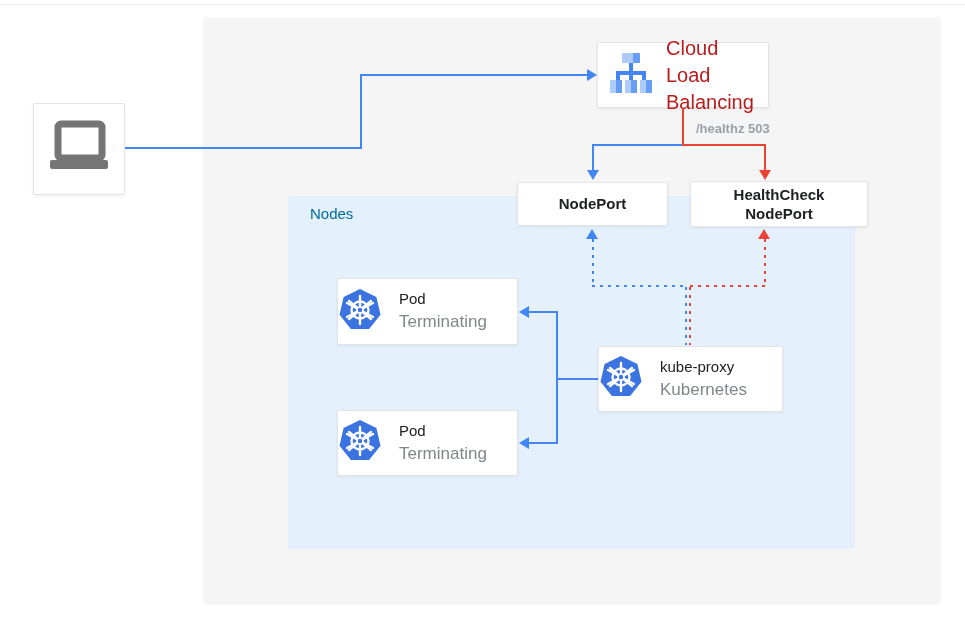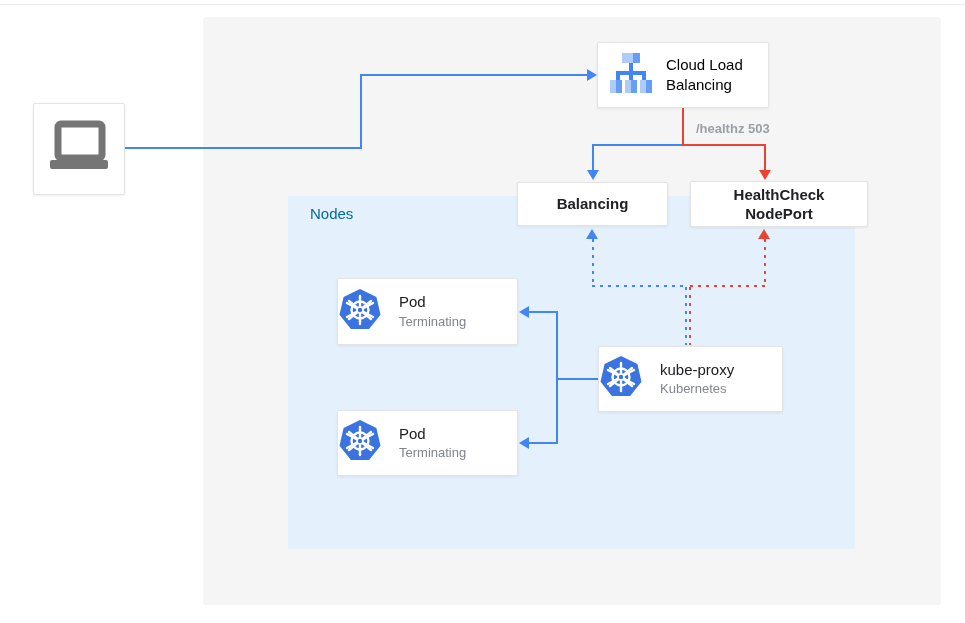--- a/index.html
+++ b/index.html
@@ -10,33 +10,33 @@
   .outer-panel { position:absolute; left:203px; top:17px; width:738px; height:588px; background:#f5f5f5; border-radius:4px; }
   .nodes-panel { position:absolute; left:288px; top:196px; width:567px; height:353px; background:#e4f1fc; border-radius:2px; }
   .nodes-label { position:absolute; left:310px; top:205px; font-size:15px; color:#0369a1; }
 
   .card { position:absolute; background:#ffffff; border:1px solid #e4e4e4; border-radius:2px;
           box-shadow:0 1px 3px rgba(0,0,0,0.07); display:flex; align-items:center; }
 
   .client-card { left:33px; top:103px; width:92px; height:92px; justify-content:center; }
 
   .clb-card { left:597px; top:42px; width:172px; height:66px; padding-left:11px; gap:13px; }
-  .clb-text { font-size:15px; color:#000000; line-height:1.35; width:86px; }
+  .clb-text { font-size:20px; color:#b91c1c; line-height:1.35; width:86px; }
 
   .port-card { font-weight:bold; font-size:15px; color:#202124; justify-content:center; text-align:center; line-height:1.3; }
   .nodeport-card { left:517px; top:182px; width:151px; height:44px; }
   .hc-card { left:690px; top:181px; width:178px; height:46px; }
   .hc-card .wrap2 { width:122px; }
 
   .k8s-card { gap:17px; }
   .pod1-card { left:337px; top:278px; width:181px; height:67px; }
   .pod2-card { left:337px; top:410px; width:181px; height:66px; }
   .kproxy-card { left:598px; top:346px; width:185px; height:66px; }
   .k8s-title { font-size:15px; color:#202124; line-height:1.45; }
-  .k8s-sub { font-size:13px; color:#80868b; line-height:1.45; }
+  .k8s-sub { font-size:17px; color:#80868b; line-height:1.45; }
 
   .healthz-label { position:absolute; left:696px; top:121px; font-size:13px; font-weight:bold; color:#9aa0a6; }
 
   
   .h-line, .v-line { position:absolute; }
   .h-line { height:2px; } .v-line { width:2px; }
   .blue  { background:#4285f4; }
   .red   { background:#ea4335; }
   .h-dot-blue { height:2px; background:repeating-linear-gradient(to right,#4285f4 0 3px,transparent 3px 8px); }
   .h-dot-red  { height:2px; background:repeating-linear-gradient(to right,#ea4335 0 3px,transparent 3px 8px); }
@@ -98,21 +98,21 @@
   <div class="v-line red" style="left:682px; top:108px; height:38px;"></div>
   <div class="h-line blue" style="left:592px; top:144px; width:92px;"></div>
   <div class="v-line blue" style="left:592px; top:144px; height:27px;"></div>
   <div class="arrow ar-down-blue" style="left:587px; top:170px;"></div>
   <div class="h-line red" style="left:682px; top:144px; width:84px;"></div>
   <div class="v-line red" style="left:764px; top:144px; height:27px;"></div>
   <div class="arrow ar-down-red" style="left:759px; top:170px;"></div>
   <div class="healthz-label">/healthz 503</div>
 
   <div class="card port-card nodeport-card">
-    <span>Balancing</span>
+    <span>NodePort</span>
   </div>
   <div class="card port-card hc-card">
     <span class="wrap2">HealthCheck NodePort</span>
   </div>
 
   <div class="arrow ar-up-blue" style="left:586px; top:229px;"></div>
   <div class="v-line v-dot-blue" style="left:592px; top:239px; height:47px;"></div>
   <div class="h-line h-dot-blue" style="left:592px; top:285px; width:95px;"></div>
   <div class="v-line v-dot-blue" style="left:685px; top:287px; height:58px;"></div>
   <div class="v-line v-dot-red" style="left:689px; top:287px; height:58px;"></div>

